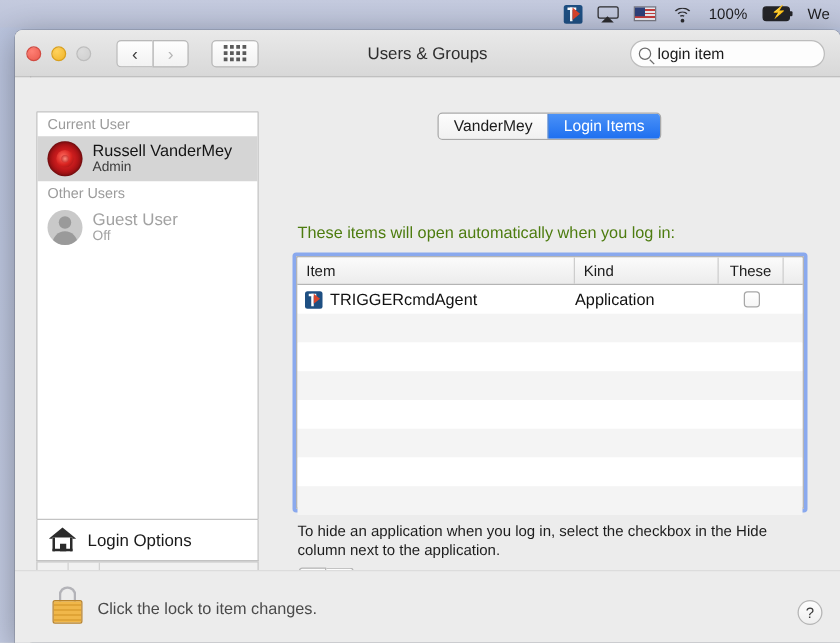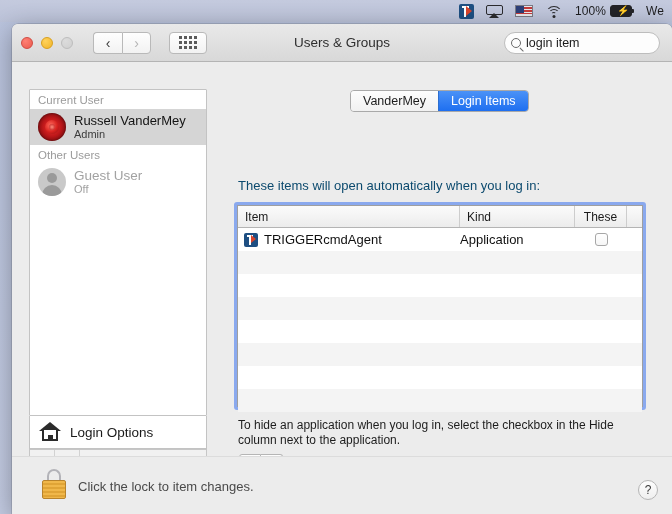--- a/index.html
+++ b/index.html
@@ -201,21 +201,21 @@
     position:absolute; left:338px; top:28px;
     display:flex; height:22px; border-radius:4px; overflow:hidden;
     border:1px solid #a9a9a9;
   }
   .tab { display:flex; align-items:center; justify-content:center;
     font-size:12.5px; padding: 0 12px; height:20px; }
   .tab.inactive { background: linear-gradient(180deg,#fdfdfd,#f1f1f1); color:#1c1c1c; }
   .tab.active { background: linear-gradient(180deg,#4b92f7,#1e6ff0); color:#fff;
     border-left:1px solid #2d6fd0; }
 
-  #lede { position:absolute; left:226px; top:116px; font-size:13px; color:#0c4a6e; }
+  #lede { position:absolute; left:226px; top:116px; font-size:13px; color:#4d7c0f; }
 
   #tablewrap {
     position:absolute; left:222px; top:140px; width:412px; height:208px;
     border:3px solid #8aa9ee; border-radius:3px; background:#fff;
   }
   #table { width:100%; height:100%; background:#fff; border:1px solid #9f9f9f; }
   .thead { display:flex; height:22px;
     background: linear-gradient(180deg,#fbfbfb,#ececec);
     border-bottom:1px solid #b4b4b4; }
   .th { font-size:12px; color:#1b1b1b; display:flex; align-items:center;
@@ -290,21 +290,21 @@
 
     <div class="mb-item">
       <span class="wifi">
           <i class="a1"></i>
           <i class="a2"></i>
           <i class="a3"></i>
           <span class="dot"></span>
         </span>
     </div>
 
-    <div class="mb-item" style="gap:4px;text-align:right;">
+    <div class="mb-item" style="gap:12px;text-align:right;">
       <span class="mb-text">100%</span>
       <span class="batt">
         <span class="body"></span>
           <span class="cap"></span>
           <span class="bolt">⚡</span>
       </span>
     </div>
 
     <div class="mb-item">
       <span class="mb-text">We</span>

